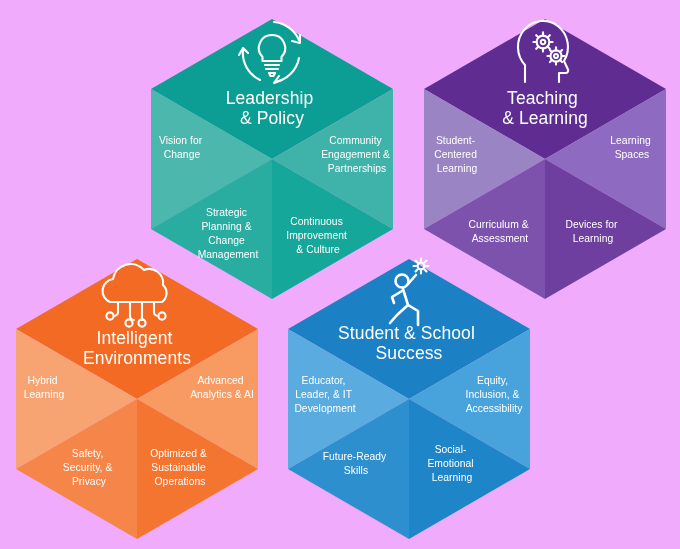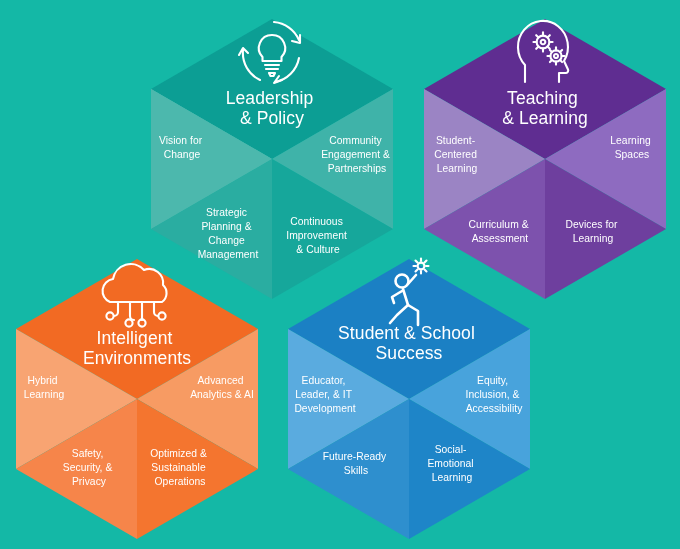--- a/index.html
+++ b/index.html
@@ -10,21 +10,21 @@
   body {
     width: 680px;
     height: 549px;
     overflow: hidden;
     font-family: "Liberation Sans", sans-serif;
   }
   #canvas {
     position: relative;
     width: 680px;
     height: 549px;
-    background: #14b8a6;
+    background: #f0abfc;
   }
   svg.board {
     position: absolute;
     left: 0;
     top: 0;
     width: 680px;
     height: 549px;
     display: block;
   }
   .hex-title {

